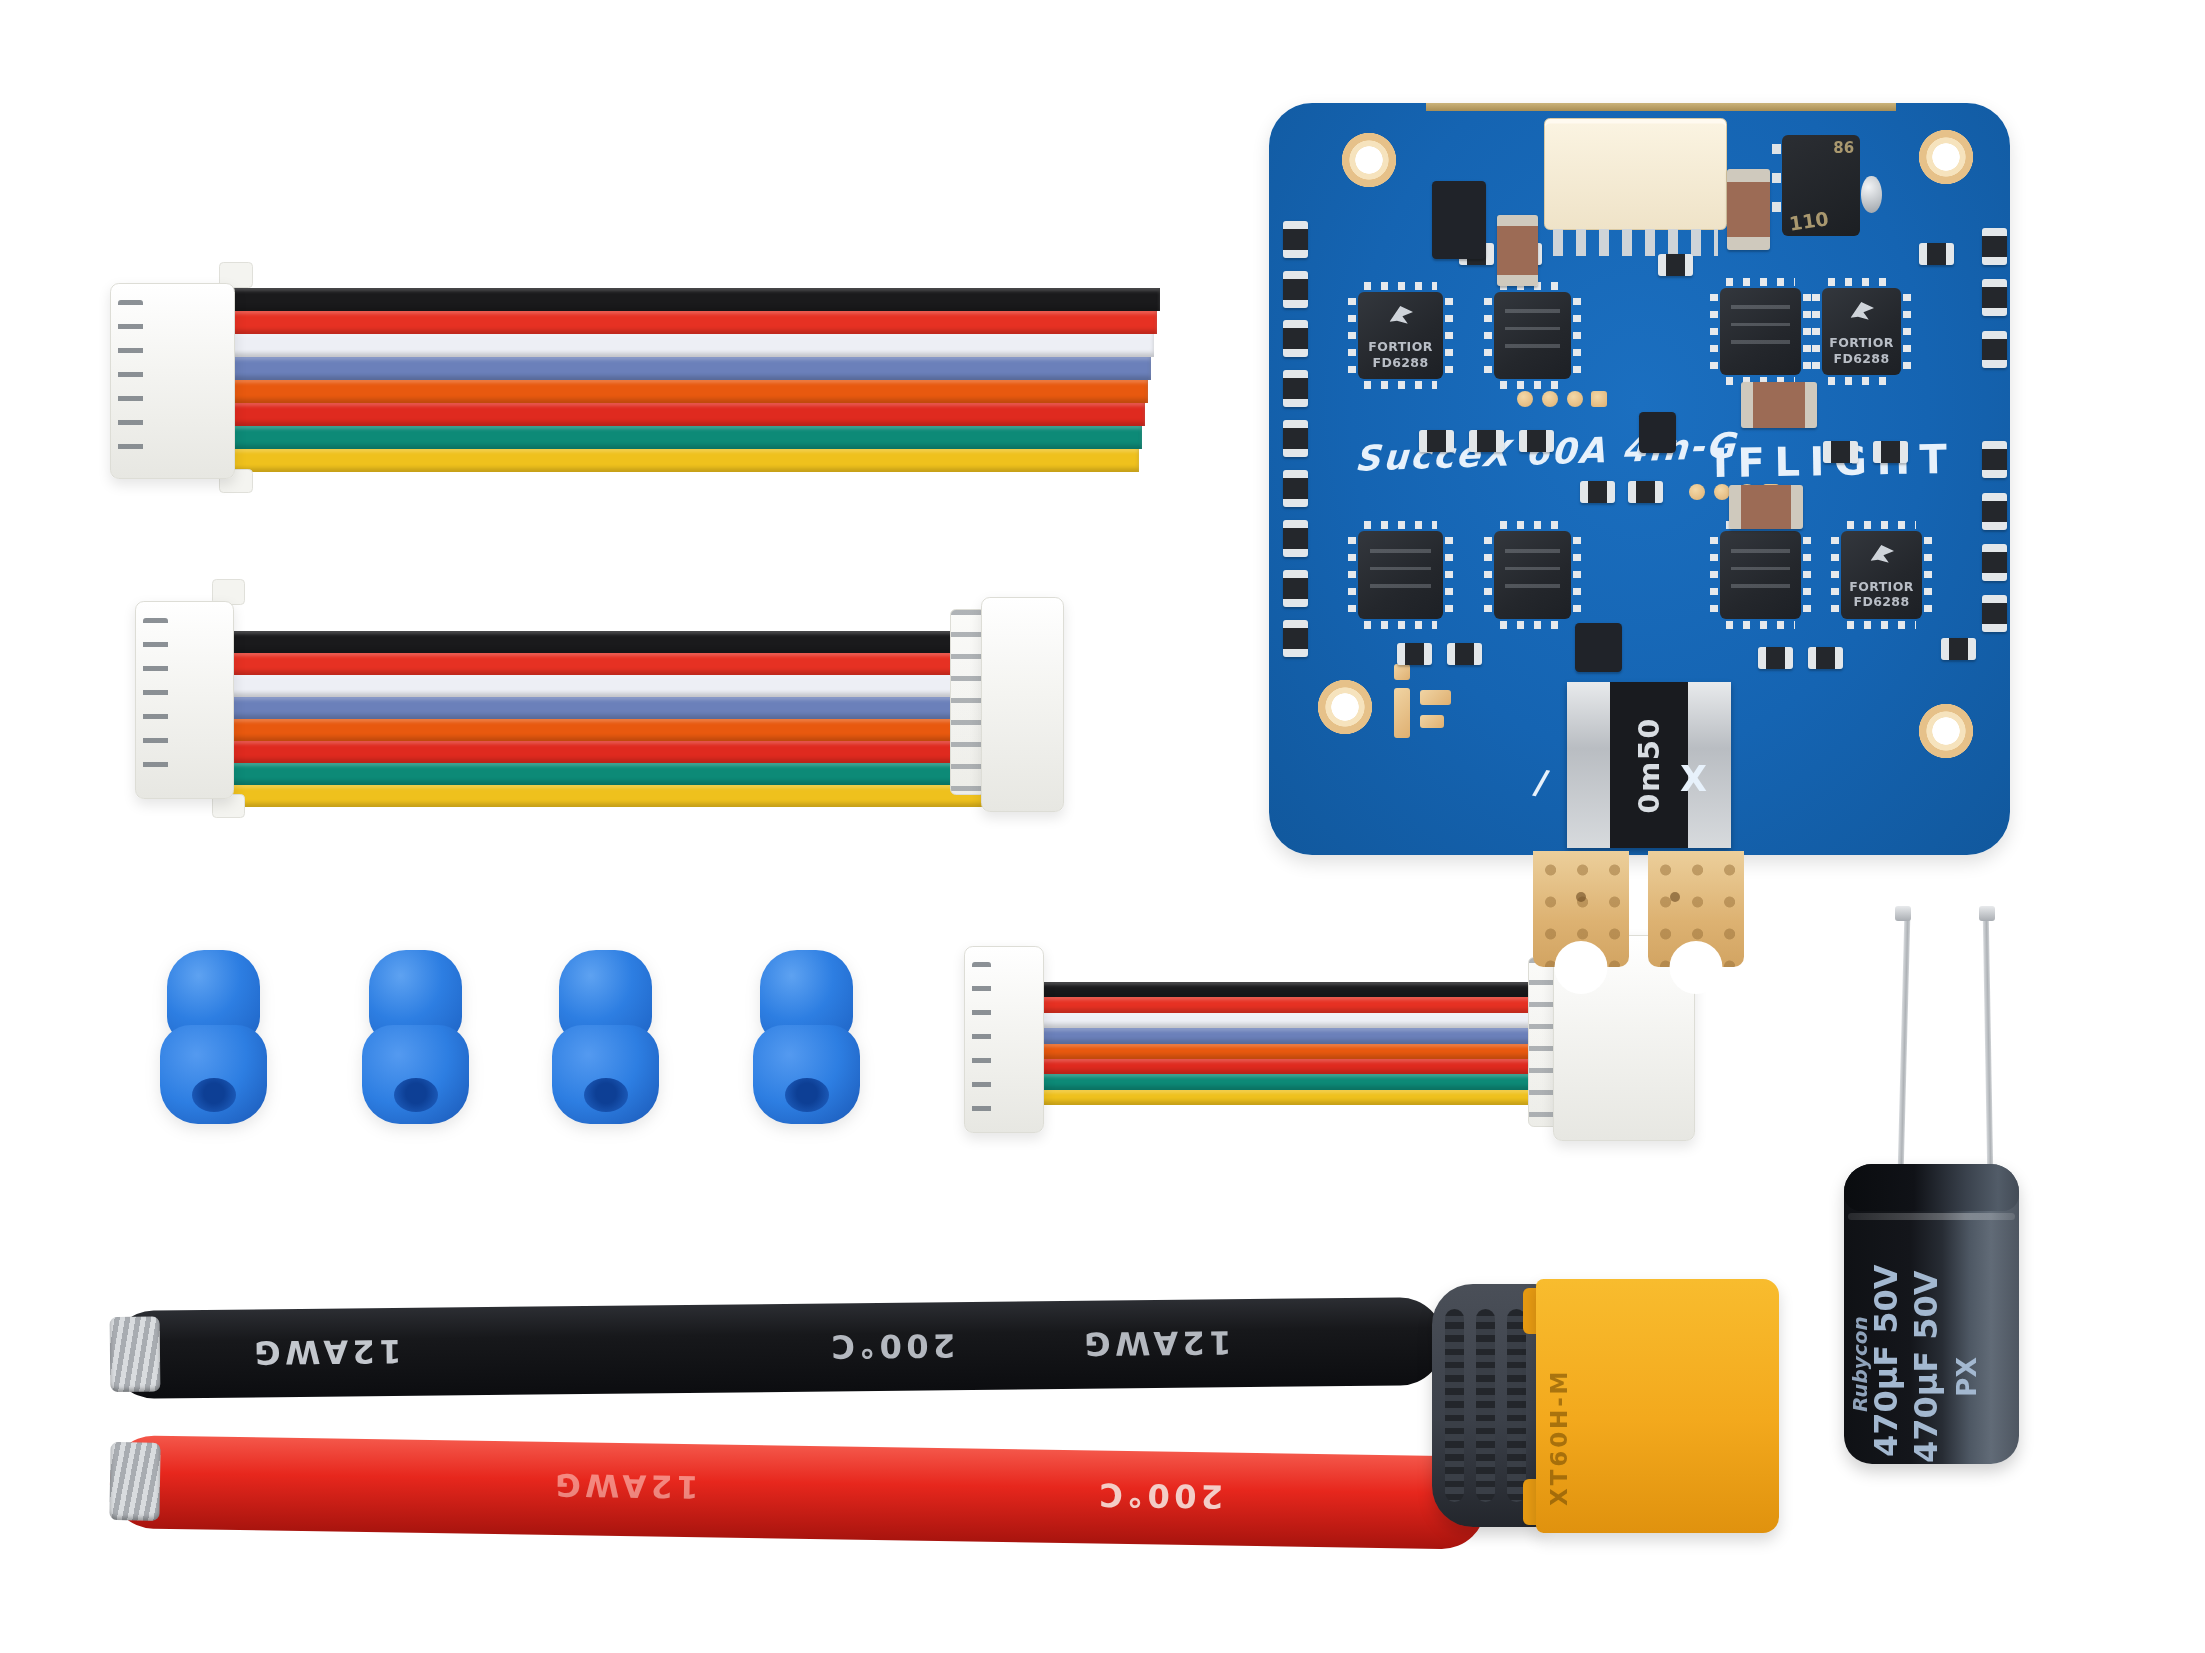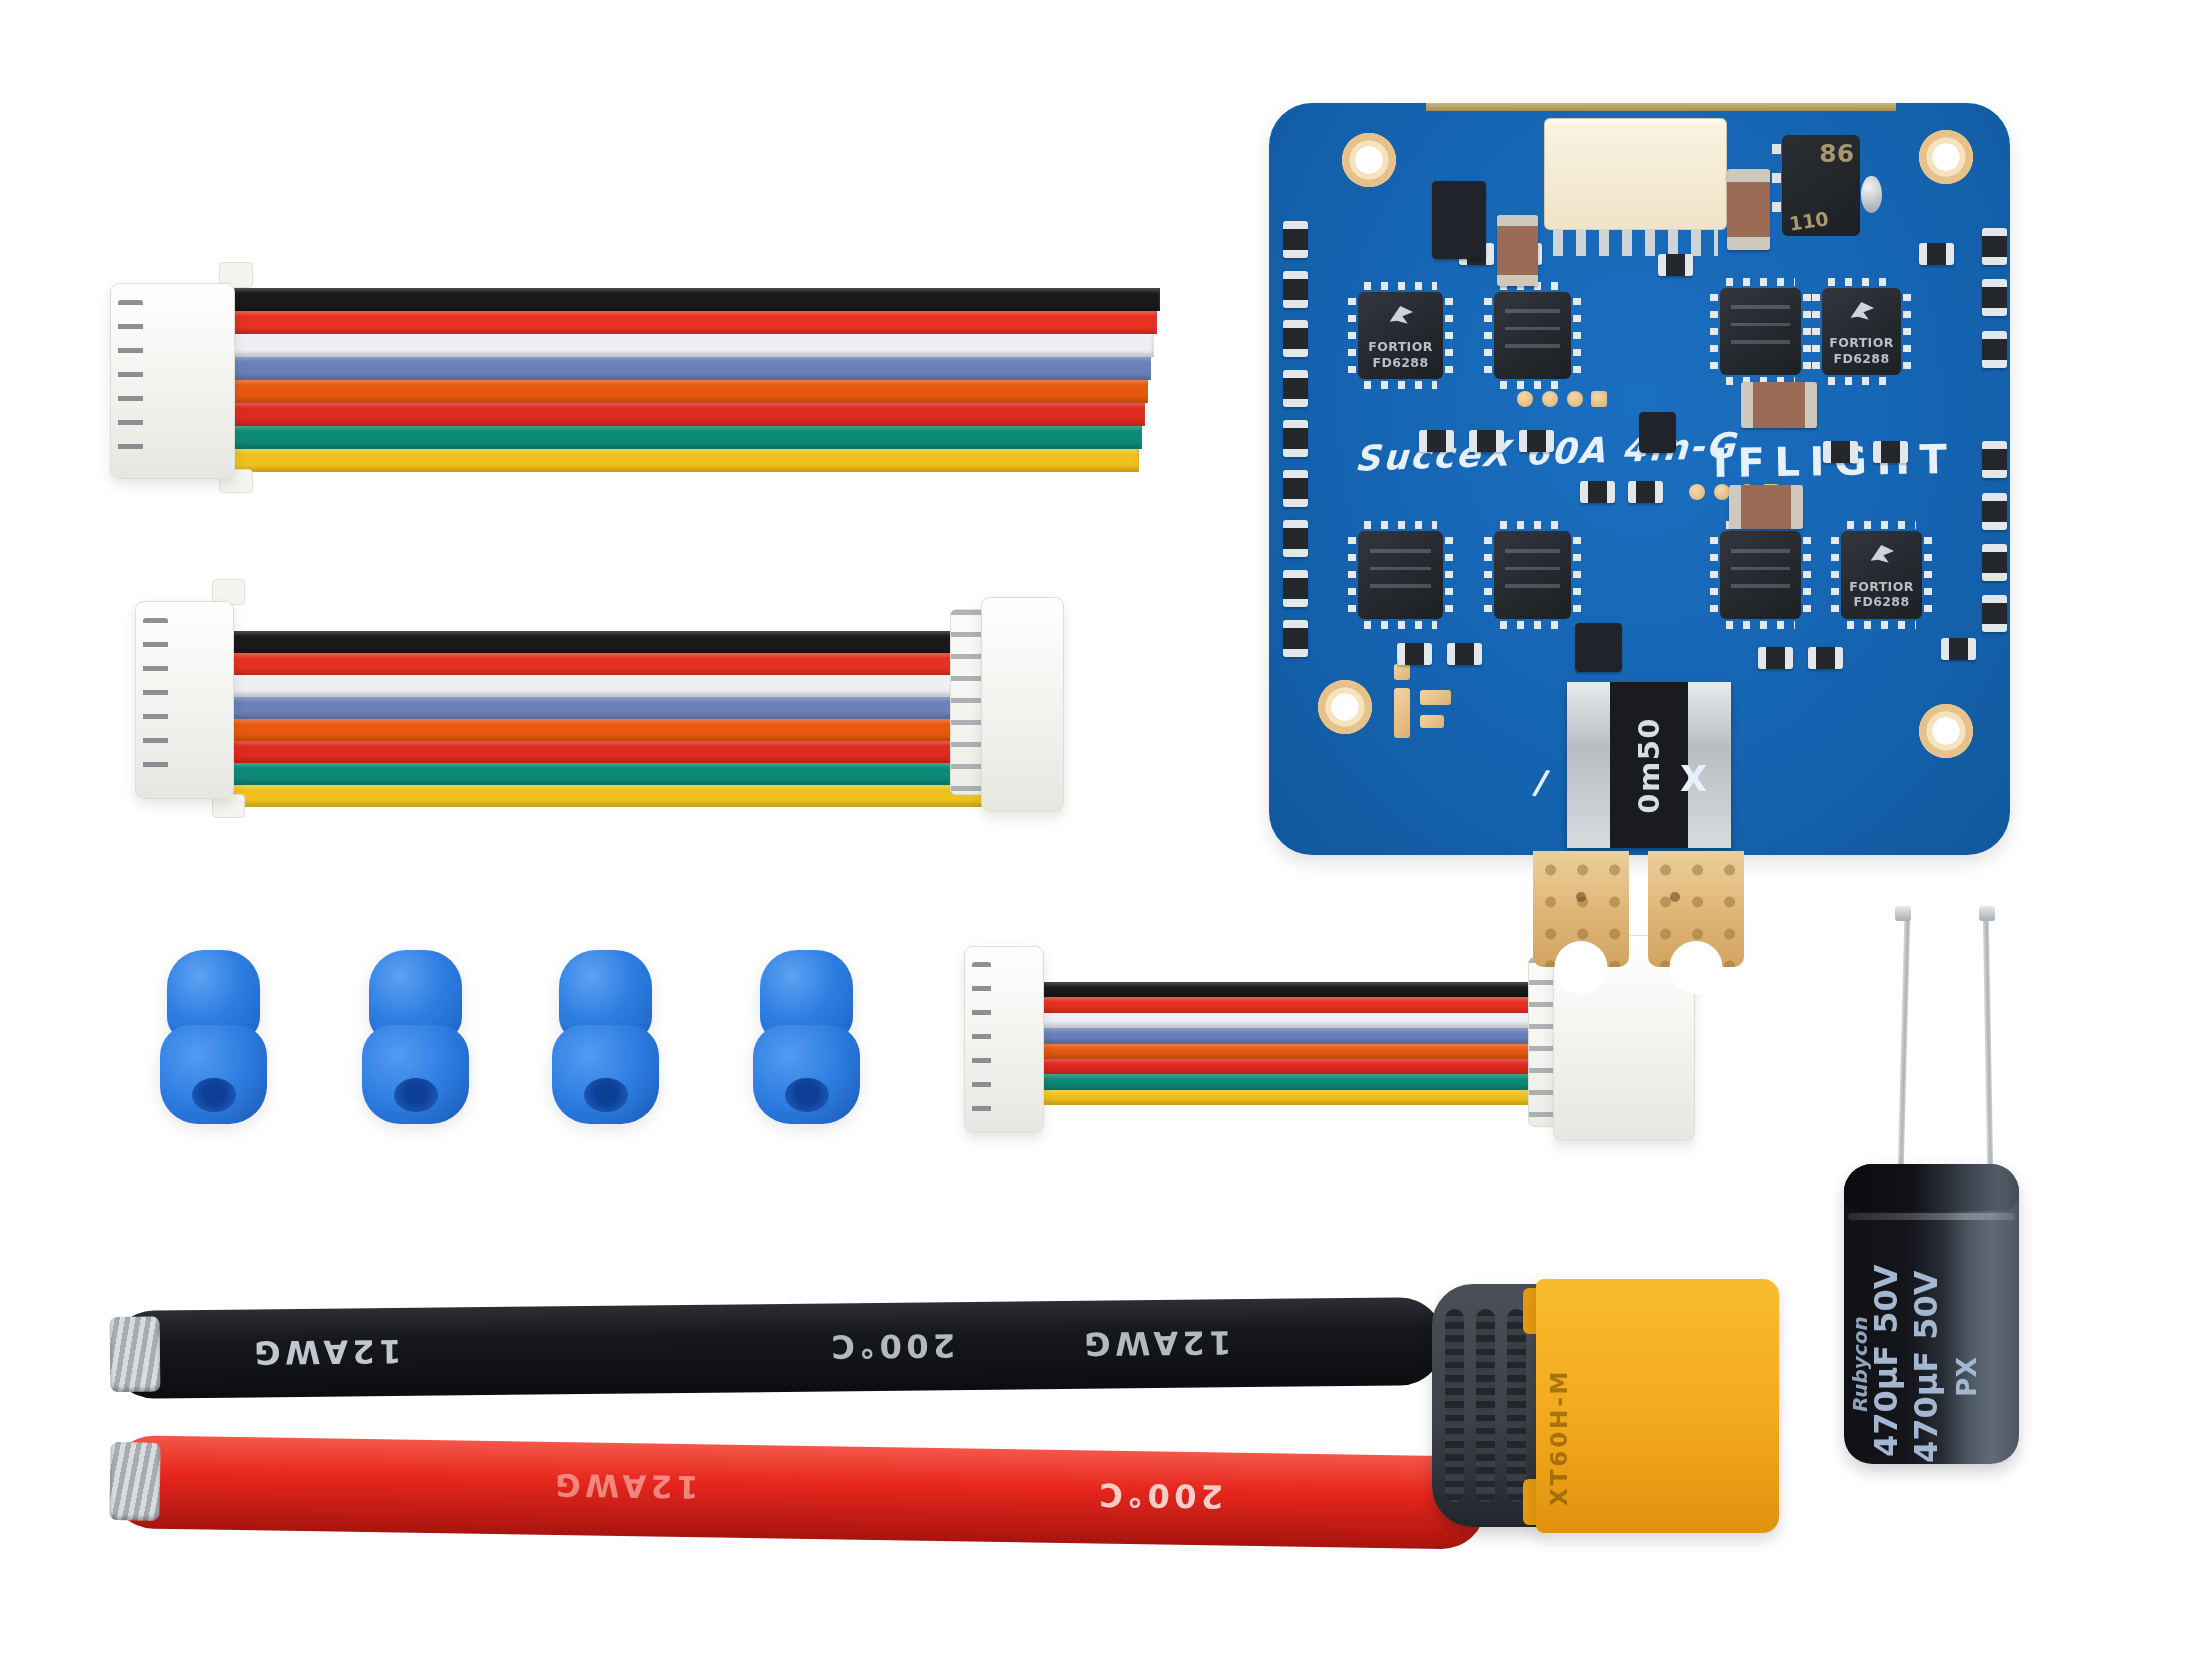--- a/index.html
+++ b/index.html
@@ -59,21 +59,21 @@
   .gdot.sq{border-radius:2.9px;}
   .silk-model{position:absolute;color:var(--silk);font-size:35px;font-weight:600;font-style:italic;
         letter-spacing:2.2px;transform:rotate(-2deg) skewX(-8deg);white-space:nowrap;}
   .silk-logo{position:absolute;color:var(--silk);font-size:40px;font-weight:800;letter-spacing:9.6px;transform:rotate(-1deg);white-space:nowrap;}
   .shunt{position:absolute;display:flex;box-shadow:0 2.9px 5.9px rgba(0,0,0,.3);}
   .shunt .s-end{width:43px;background:linear-gradient(180deg,#e8eaec,#b9bdc2 40%,#d7dadd);}
   .shunt .s-mid{width:78px;background:#191b1f;display:flex;align-items:center;justify-content:center;}
   .vtext{writing-mode:vertical-rl;transform:rotate(180deg);}
   .shunt-mark{color:#d8dde2;font-weight:bold;font-size:29px;letter-spacing:1.5px;}
   .sot86{position:absolute;background:linear-gradient(150deg,#2b2e33,#1c1f23);border-radius:5.9px;color:#a9986f;}
-  .sot86 .m1{position:absolute;right:5.9px;top:4.4px;font-size:25px;font-weight:bold;}
+  .sot86 .m1{position:absolute;right:5.9px;top:4.4px;font-size:15px;font-weight:bold;}
   .sot86 .m2{position:absolute;left:7.4px;bottom:4.4px;font-size:19px;font-weight:bold;transform:rotate(-8deg);}
   .sot86 .legs{position:absolute;left:-10.3px;top:8.8px;bottom:8.8px;width:8.8px;
         background:repeating-linear-gradient(180deg,#dfe3e6 0 10.3px,rgba(0,0,0,0) 10.3px 29px);}
   .dome{position:absolute;background:radial-gradient(circle at 35% 30%,#f2f4f6,#9aa0a6);border-radius:50%;}
   .battab{position:absolute;background:
         radial-gradient(circle at 17.6px 19px, rgba(150,110,55,.5) 0 5.1px, rgba(0,0,0,0) 5.9px),
         linear-gradient(180deg,#eccf9b,#ddb272 60%,#d2a462);
         background-size:32px 32px,100% 100%;border-radius:0 0 10.3px 10.3px;}
   .notch{position:absolute;bottom:-26.5px;left:50%;transform:translateX(-50%);width:53px;height:53px;border-radius:50%;background:#fff;}
   .pinhole{position:absolute;width:10.3px;height:10.3px;border-radius:50%;background:#6b4a22;opacity:.6;}

